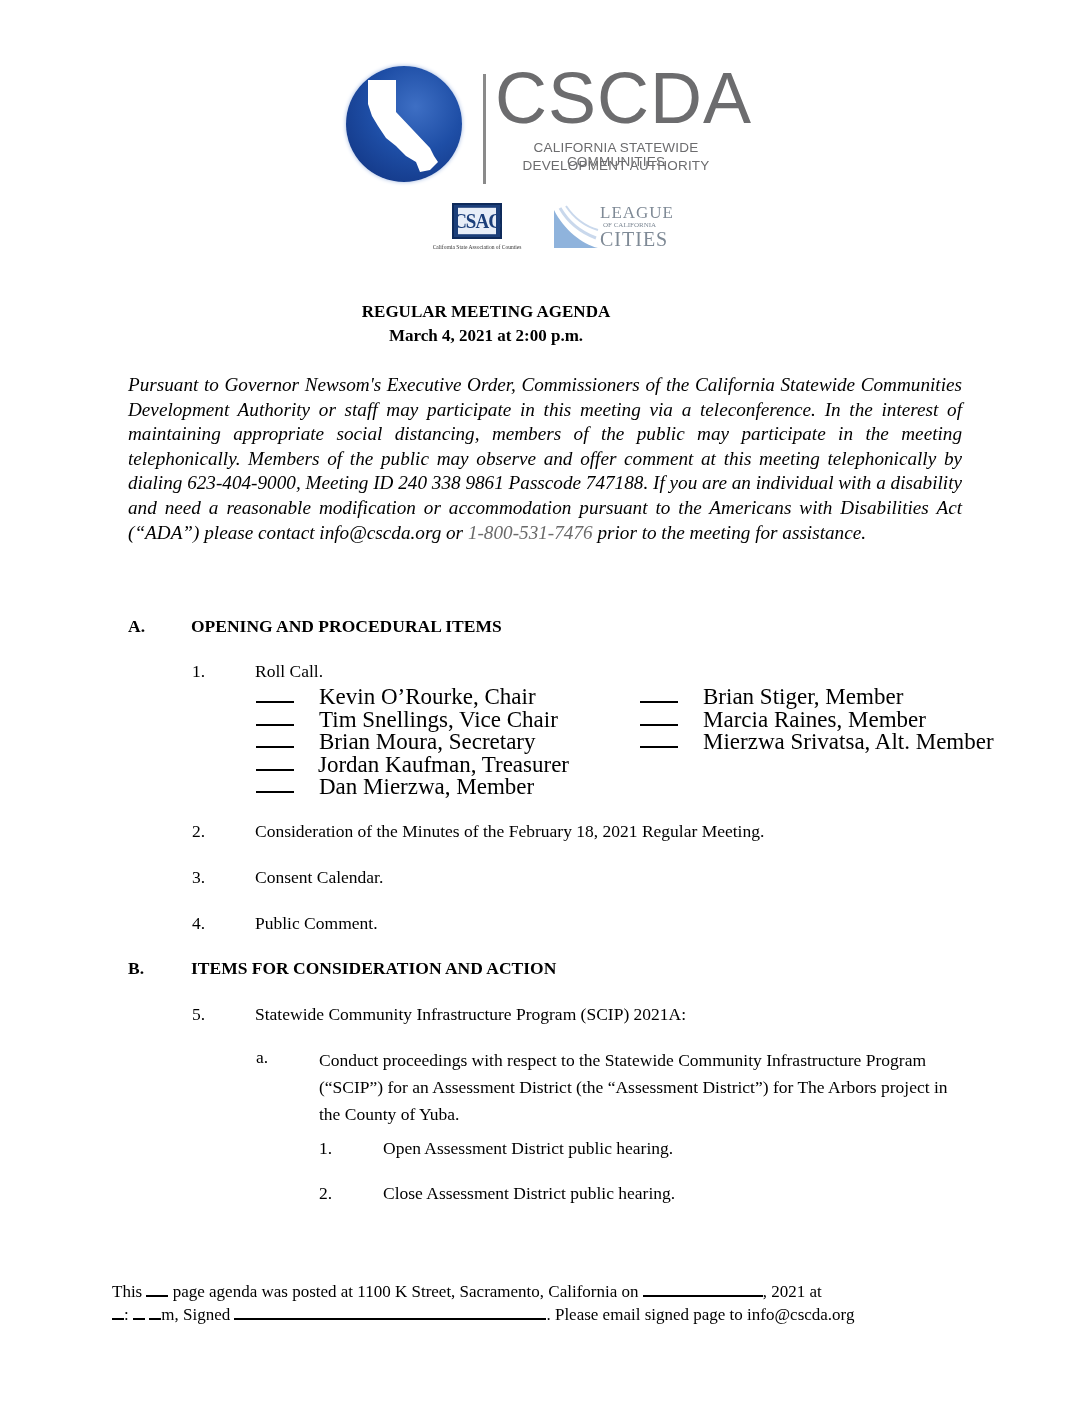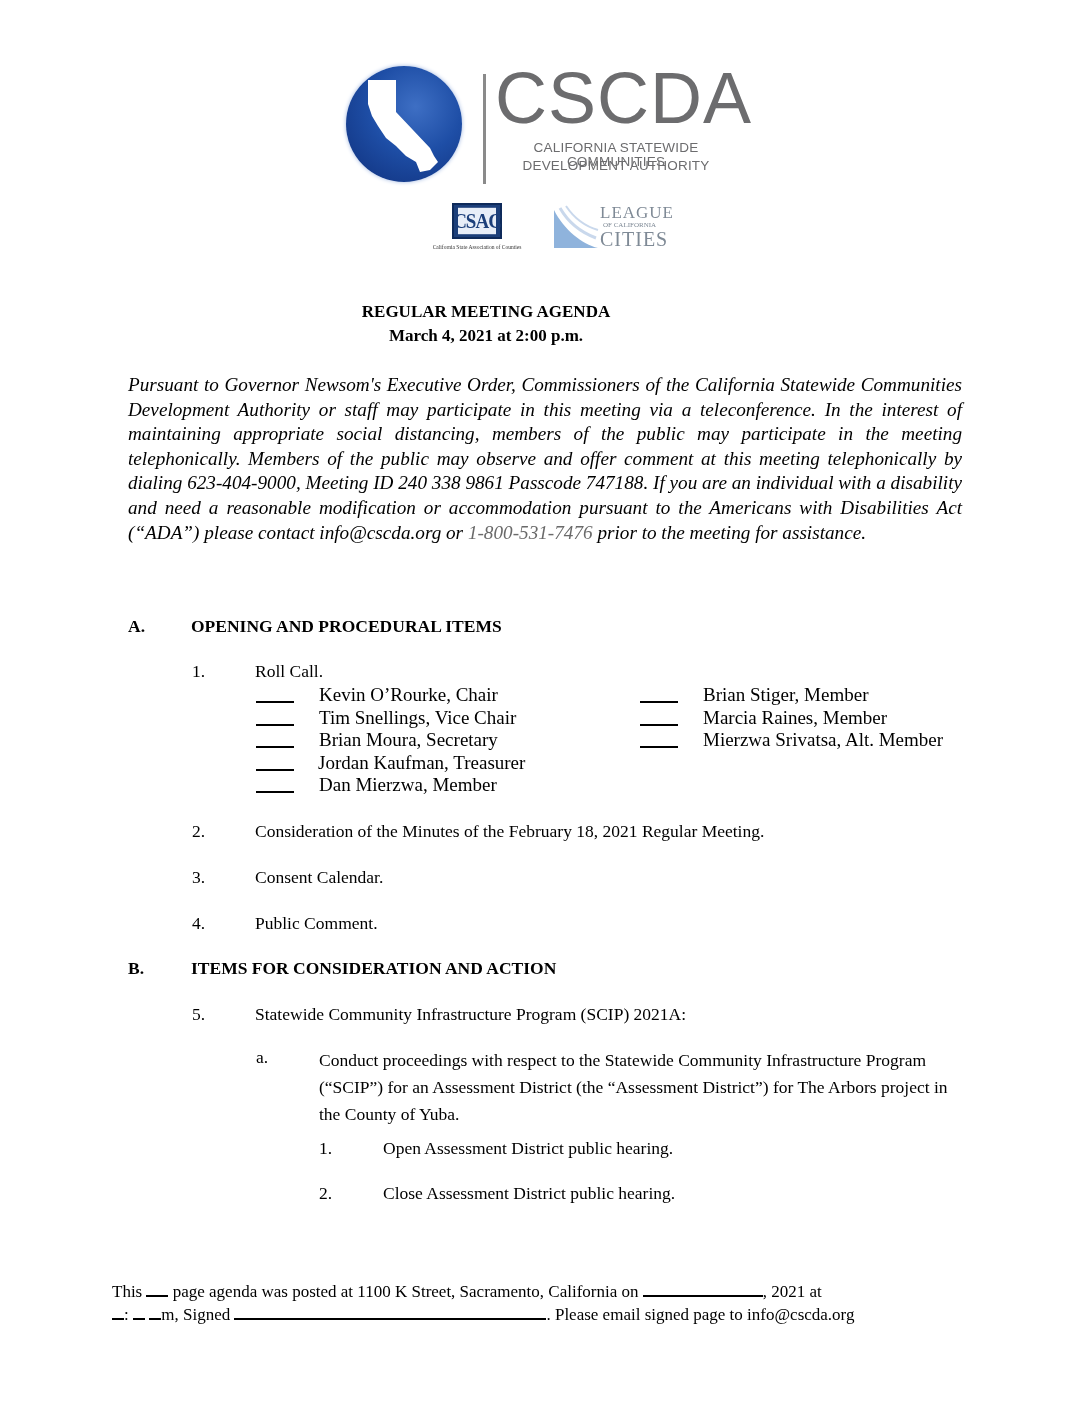--- a/index.html
+++ b/index.html
@@ -33,21 +33,21 @@
   
   .intro { left: 128px; top: 373px; width: 834px; font-style: italic; font-size: 19.2px; line-height: 24.6px;
            text-align: justify; text-align-last: left; }
   .intro .phone { color: #6a6a6a; }
 
   .sec-letter { left: 128px; font-weight: 700; font-size: 17.5px; }
   .sec-title { left: 191px; font-weight: 700; font-size: 17.5px; }
   .num { left: 192px; font-size: 17.5px; }
   .txt { left: 255px; font-size: 17.5px; }
   .blank { width: 38px; height: 2px; background: #000; }
-  .member { font-size: 19px; }
+  .member { font-size: 23px; }
   .sub-letter { left: 256px; font-size: 17.5px; }
   .sub-txt { left: 319px; width: 650px; font-size: 17.5px; line-height: 27px; }
   .subsub-num { left: 319px; font-size: 17.5px; }
   .subsub-txt { left: 383px; font-size: 17.5px; }
 
   .footer { left: 112px; width: 838px; font-size: 17px; line-height: 23px; }
   .uline { display: inline-block; border-bottom: 2px solid #000; height: 14px; vertical-align: baseline; }
 </style>
 </head>
 <body>

